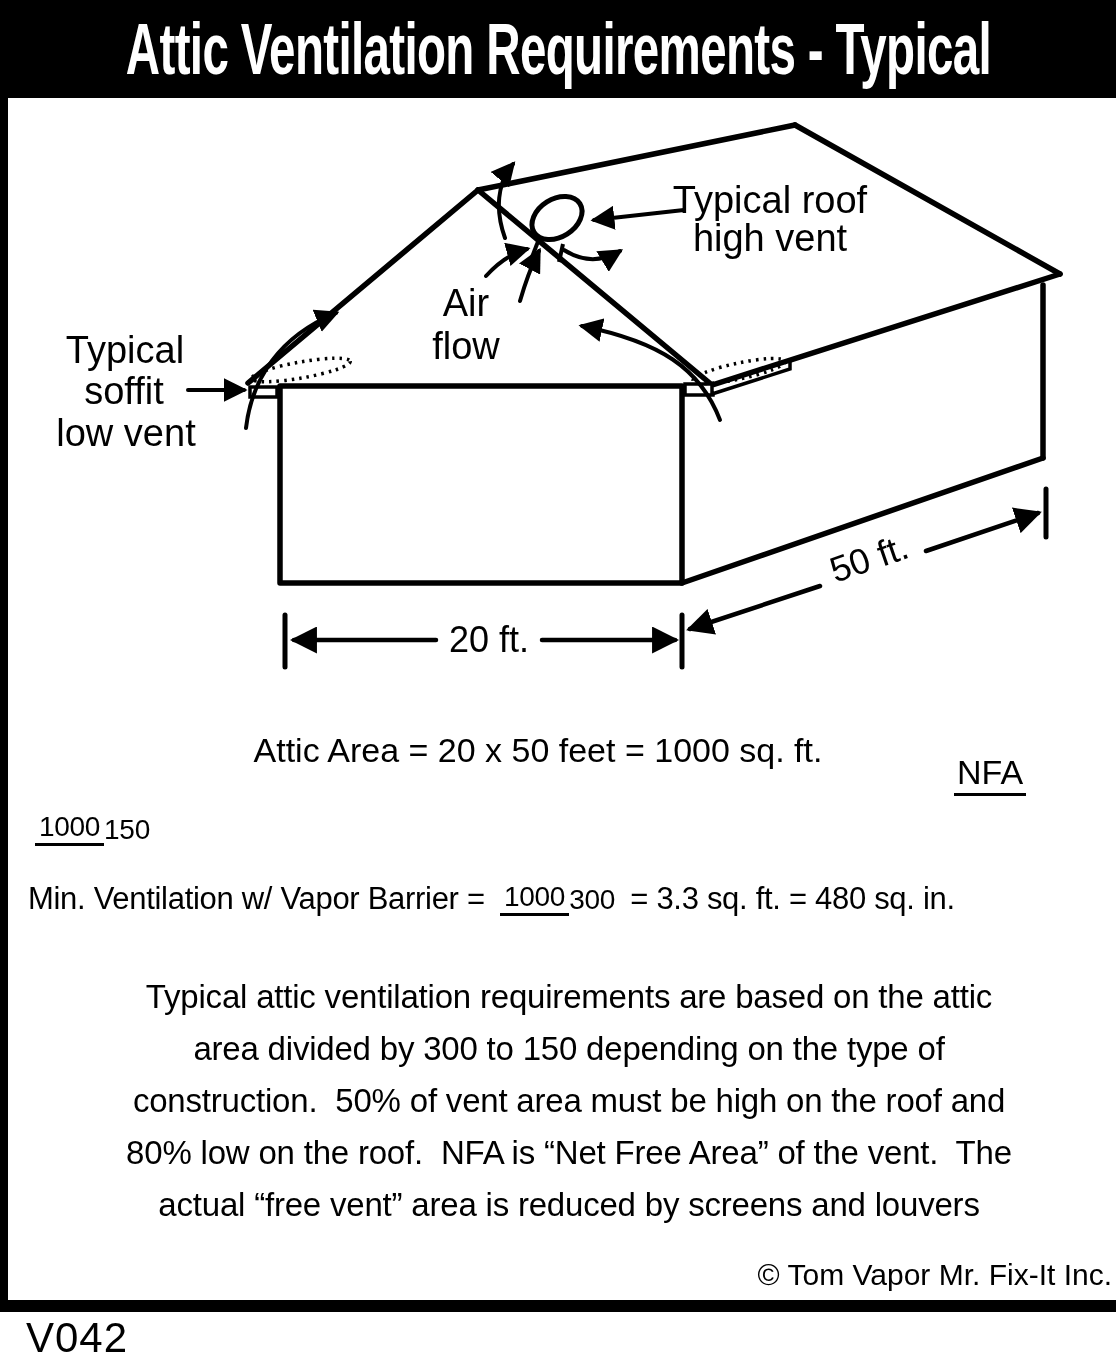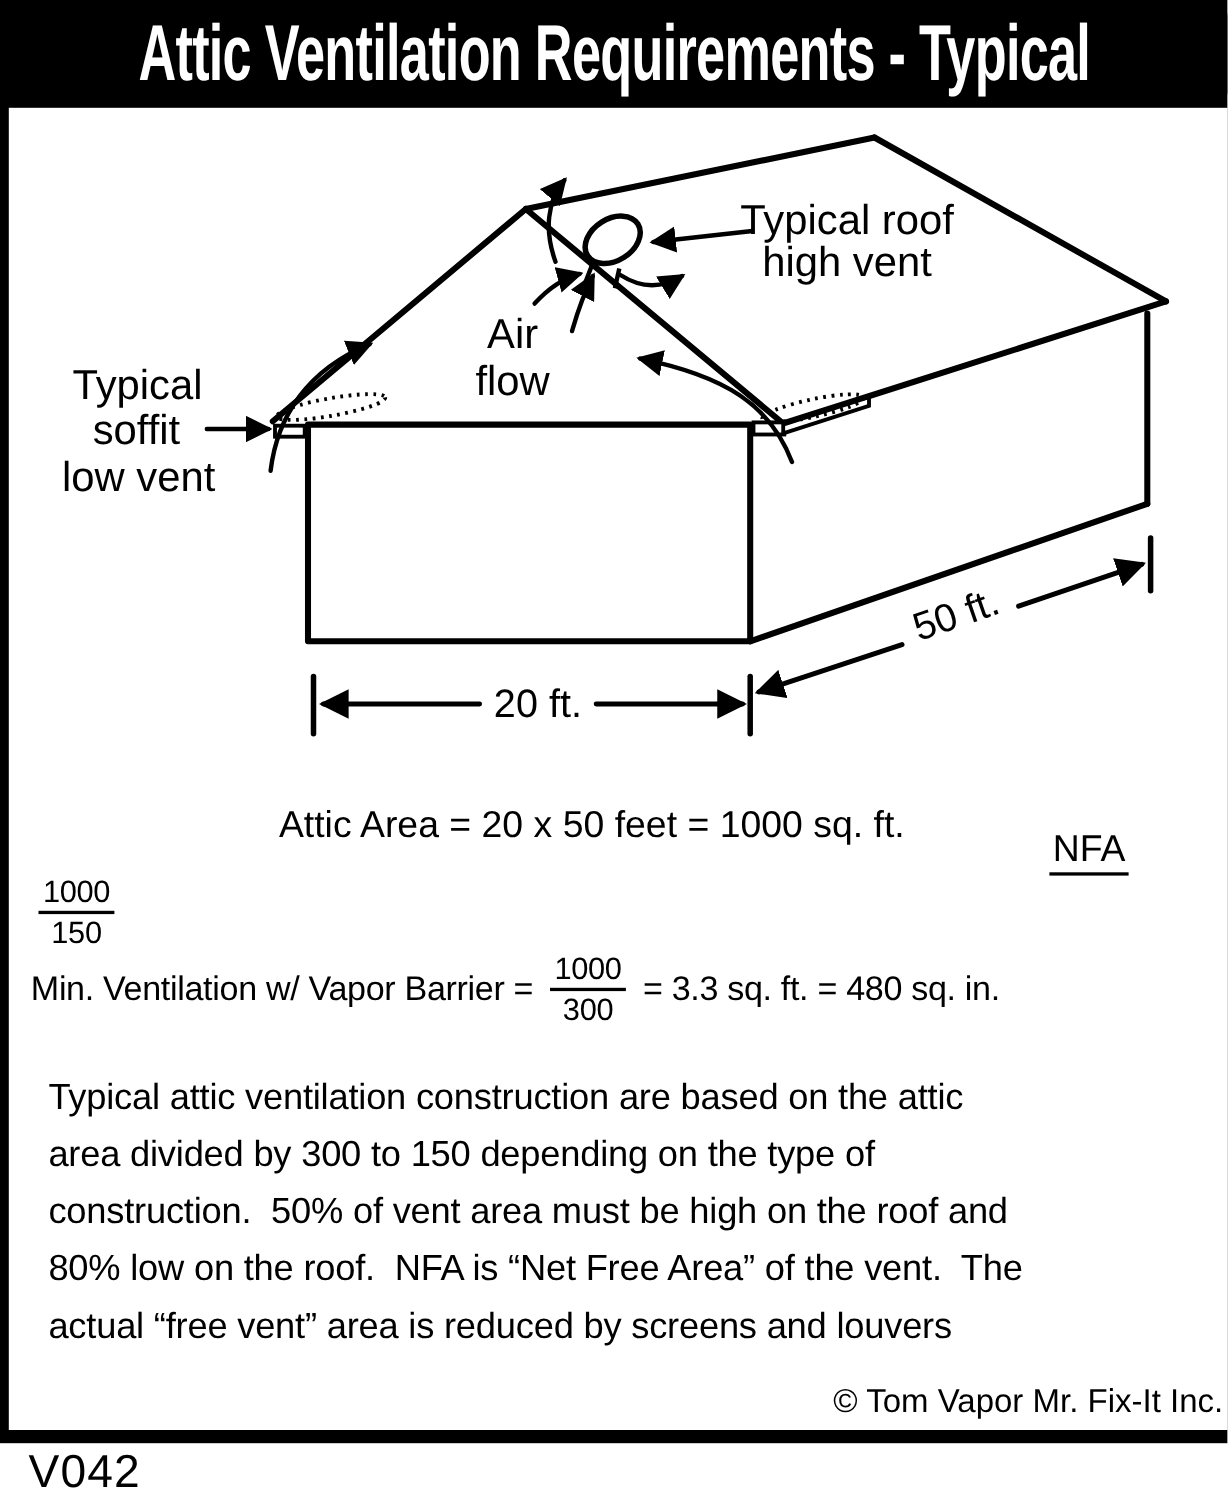--- a/index.html
+++ b/index.html
@@ -1,37 +1,37 @@
 <!DOCTYPE html>
 <html><head>
 <meta charset="utf-8">
 <style>
   html,body{margin:0;padding:0;background:#ffffff;}
   body{width:1116px;height:1364px;position:relative;font-family:"Liberation Sans",sans-serif;}
-  .ink{color:#000;}
+  .ink{color:#000;text-align:center;}
   
   .frame{position:absolute;left:0;top:0;width:1116px;height:1312px;background:#000;}
   .titlebar{position:absolute;left:0;top:0;width:1116px;height:98px;background:#000;
-            display:flex;align-items:center;justify-content:center;overflow:hidden;border-radius:15px;}
+            display:flex;align-items:center;justify-content:center;overflow:hidden;}
   .title-text{color:#fff;font-weight:700;font-size:72px;letter-spacing:-1px;white-space:nowrap;
               transform:scaleX(0.66);transform-origin:center;
               font-family:"Liberation Sans",sans-serif;}
   .content{position:absolute;left:8px;top:98px;width:1100px;height:1202px;background:#fff;padding-left:16px;}
   svg text{font-family:"Liberation Sans",sans-serif;fill:#000;}
   .hline{stroke:#000;fill:none;}
   
   .formula-center{position:absolute;left:0;top:633px;width:1060px;text-align:center;
                   font-size:34px;white-space:pre-wrap;}
   .nfa{position:absolute;left:946px;top:655px;font-size:34px;border-bottom:3px solid #000;
        padding:0 3px 1px 3px;}
   .formula-row{position:absolute;left:20px;height:78px;display:flex;align-items:center;
                font-size:31px;letter-spacing:-0.3px;white-space:pre;}
   .formula-row.r1{top:692px;}
   .formula-row.r2{top:762px;}
-  .frac{display:inline-flex;flex-direction:column;align-items:center;margin:0 7px;line-height:1.05;}
+  .frac{display:inline-flex;flex-direction:row;align-items:center;margin:0 7px;line-height:1.05;}
   .frac .num{font-size:28px;padding:0 4px 2px 4px;border-bottom:3px solid #000;}
   .frac .den{font-size:28px;padding-top:2px;}
   
   .para{position:absolute;left:36px;top:880px;width:1050px;font-size:33px;letter-spacing:-0.2px;}
   .para-line{height:52px;white-space:pre-wrap;}
   .copyright{position:absolute;right:12px;top:1160px;font-size:30px;}
   .doc-code{position:absolute;left:26px;top:1314px;font-size:42px;letter-spacing:1px;}
 </style>
 </head>
 <body>
@@ -125,21 +125,21 @@
     <div class="formula-row r2 ink">
       <span>Min. Ventilation w/ Vapor Barrier = </span>
       <span class="frac">
         <span class="num">1000</span>
         <span class="den">300</span>
       </span>
       <span> = 3.3 sq. ft. = 480 sq. in.</span>
     </div>
 
     <div class="para ink">
-      <div class="para-line">Typical attic ventilation construction are based on the attic</div>
+      <div class="para-line">Typical attic ventilation requirements are based on the attic</div>
       <div class="para-line">area divided by 300 to 150 depending on the type of</div>
       <div class="para-line">construction.  50% of vent area must be high on the roof and</div>
       <div class="para-line">80% low on the roof.  NFA is “Net Free Area” of the vent.  The</div>
       <div class="para-line">actual “free vent” area is reduced by screens and louvers</div>
     </div>
 
     <div class="copyright ink">© Tom Vapor Mr. Fix-It Inc.</div>
   </div>
 </div>
 

